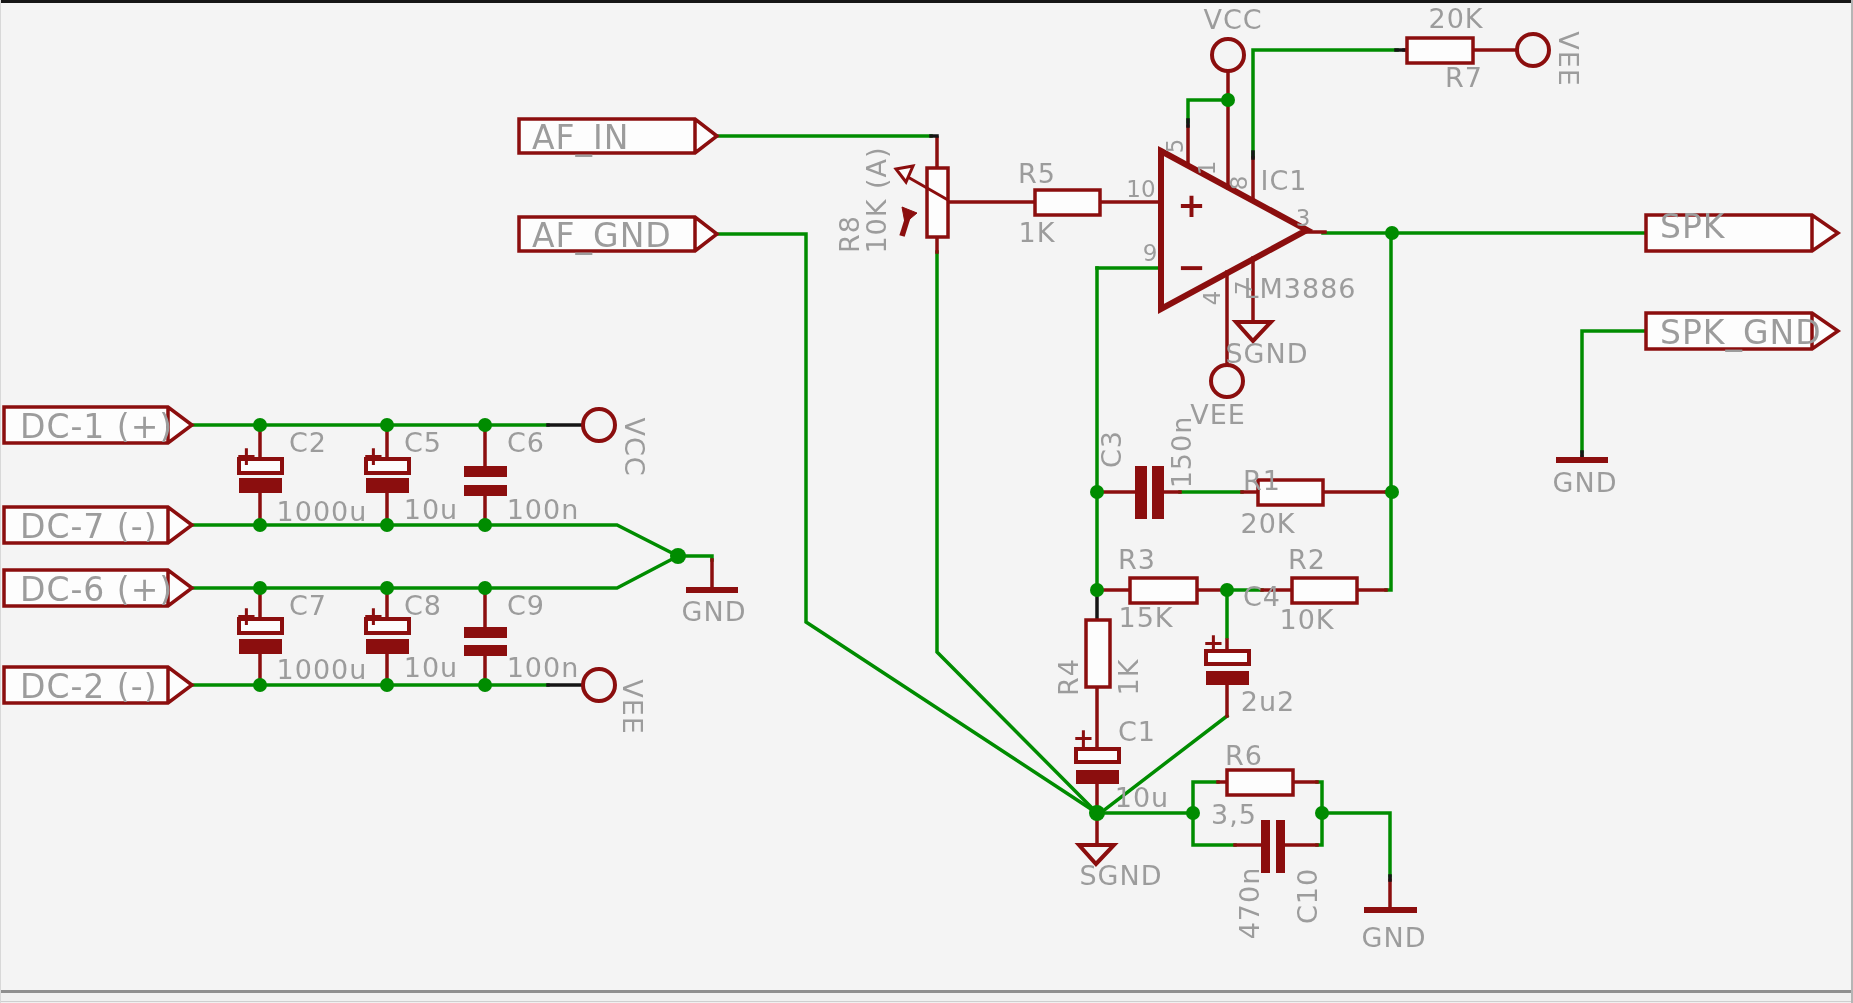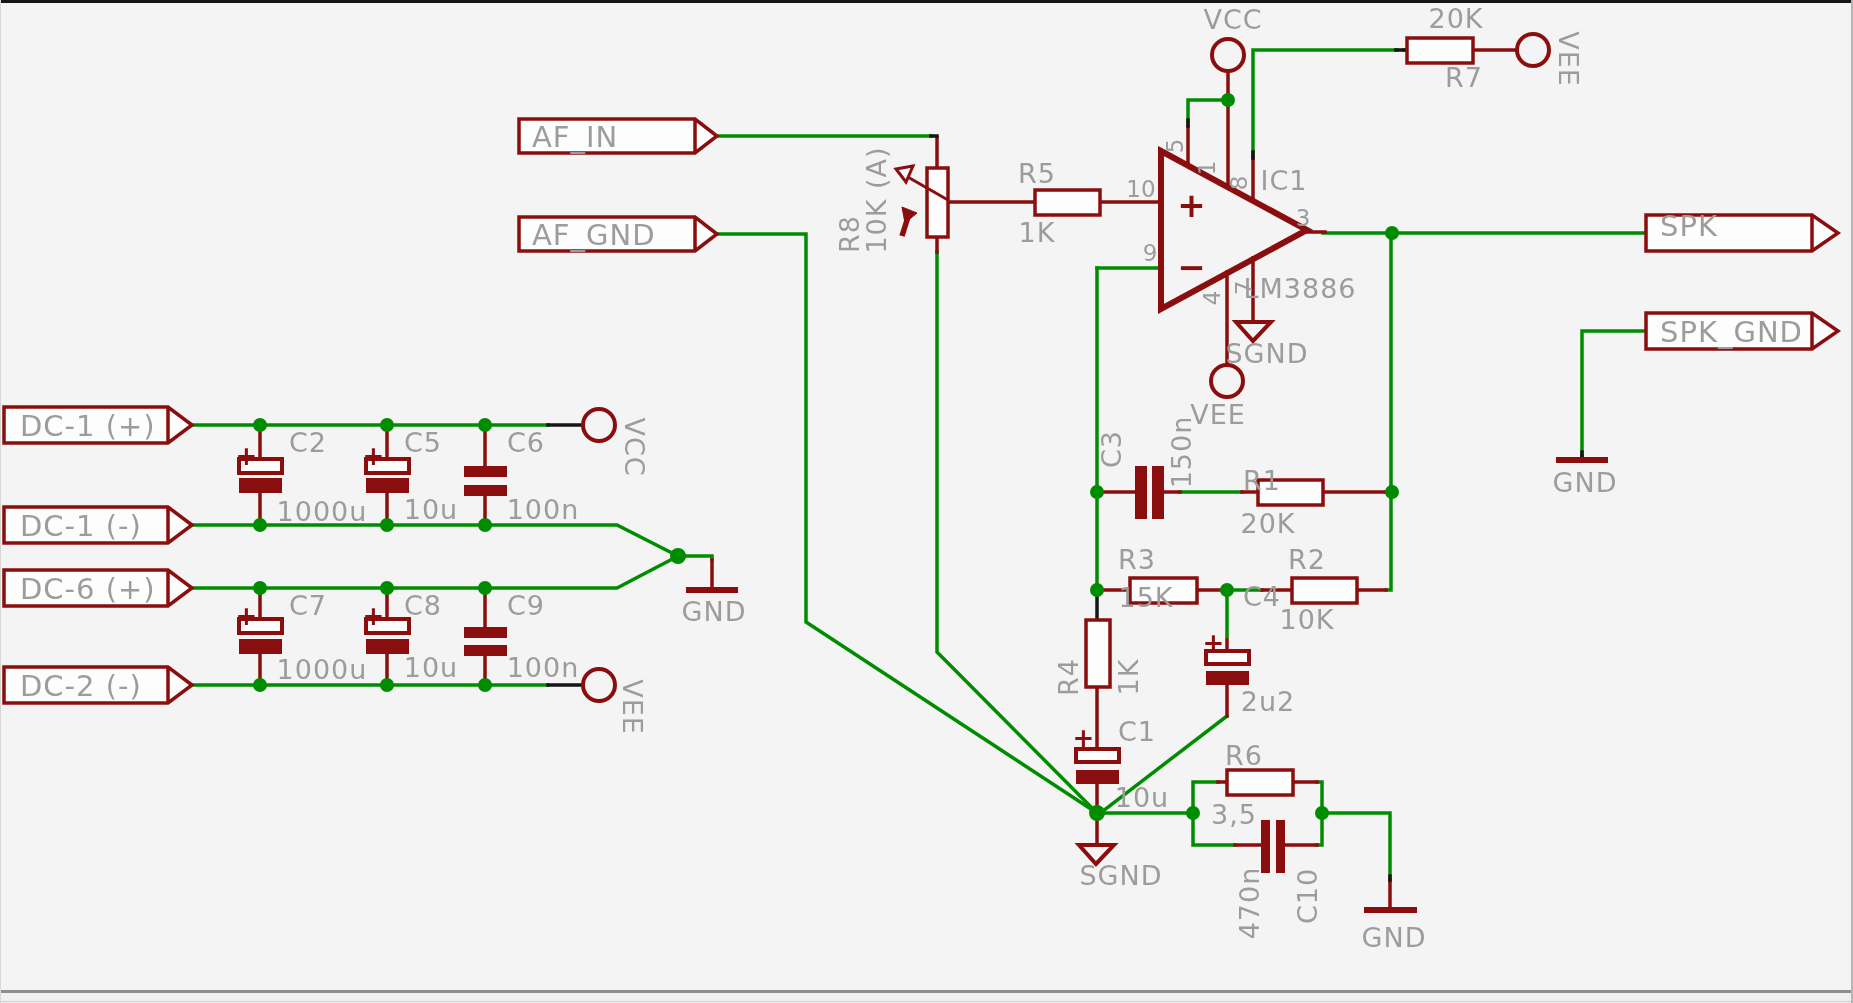--- a/index.html
+++ b/index.html
@@ -1,20 +1,20 @@
 <!DOCTYPE html>
 <html><head>
 <meta charset="utf-8">
 <style>
   html,body{margin:0;padding:0;background:#dcdcdc;font-family:"DejaVu Sans",sans-serif;}
   #canvas{position:relative;width:1853px;height:1003px;background:#f4f4f4;overflow:hidden;}
   #schemsvg{position:absolute;left:0;top:0;}
   .lbl{position:absolute;color:#9c9c9c;font-size:27px;letter-spacing:1px;white-space:nowrap;
        transform:translate(-50%,-50%);line-height:1;}
-  .fl{transform:translate(0,-50%);font-size:29px;}
+  .fl{transform:translate(0,-50%);font-size:33px;}
   .vu{transform:translate(-50%,-50%) rotate(-90deg);}
   .vd{transform:translate(-50%,-50%) rotate(90deg);}
   .pin{font-size:23px;letter-spacing:0;}
   .pm{color:#8b0e0e;font-size:34px;font-weight:bold;}
   .cplus{color:#8b0e0e;font-size:26px;font-weight:bold;}
   .frame{position:absolute;left:0;width:100%;}
   #topbar{top:0;height:3px;background:#161616;}
   #botrule{top:990px;height:3px;background:#8f8f8f;}
   #botstrip{top:993px;height:10px;background:#f0f0f0;}
   #botline{top:1001px;height:1px;background:#cfcfcf;}
@@ -171,21 +171,21 @@
         <circle cx="485" cy="588" r="7"></circle>
     <circle cx="260" cy="685" r="7"></circle>
         <circle cx="387" cy="685" r="7"></circle>
         <circle cx="485" cy="685" r="7"></circle>
   </g>
 </svg>
 
 <div class="lbl fl" style="left:532px;top:137px">AF_IN</div>
 <div class="lbl fl" style="left:532px;top:235px">AF_GND</div>
 <div class="lbl fl" style="left:20px;top:426px">DC-1 (+)</div>
-<div class="lbl fl" style="left:20px;top:526px">DC-1 (-)</div>
+<div class="lbl fl" style="left:20px;top:526px">DC-7 (-)</div>
 <div class="lbl fl" style="left:20px;top:589px">DC-6 (+)</div>
 <div class="lbl fl" style="left:20px;top:686px">DC-2 (-)</div>
 <div class="lbl fl" style="left:1660px;top:226px">SPK</div>
 <div class="lbl fl" style="left:1660px;top:332px">SPK_GND</div>
 
 <div class="lbl" style="left:1233px;top:19px">VCC</div>
 <div class="lbl vd" style="left:1568px;top:59px">VEE</div>
 <div class="lbl vd" style="left:634px;top:447px">VCC</div>
 <div class="lbl vd" style="left:632px;top:707px">VEE</div>
 <div class="lbl" style="left:1218px;top:414px">VEE</div>
@@ -208,21 +208,21 @@
 <div class="lbl pin vu" style="left:1212px;top:298px">4</div>
 <div class="lbl pin vu" style="left:1244px;top:288px">7</div>
 
 <div class="lbl" style="left:1037px;top:173px">R5</div>
 <div class="lbl" style="left:1037px;top:232px">1K</div>
 <div class="lbl" style="left:1456px;top:18px">20K</div>
 <div class="lbl" style="left:1464px;top:77px">R7</div>
 <div class="lbl" style="left:1262px;top:480px">R1</div>
 <div class="lbl" style="left:1268px;top:523px">20K</div>
 <div class="lbl" style="left:1137px;top:559px">R3</div>
-<div class="lbl" style="left:1146px;top:597px">15K</div>
+<div class="lbl" style="left:1146px;top:617px">15K</div>
 <div class="lbl" style="left:1307px;top:559px">R2</div>
 <div class="lbl" style="left:1307px;top:619px">10K</div>
 <div class="lbl" style="left:1244px;top:755px">R6</div>
 <div class="lbl" style="left:1234px;top:814px">3,5</div>
 <div class="lbl vu" style="left:1068px;top:677px">R4</div>
 <div class="lbl vu" style="left:1128px;top:677px">1K</div>
 <div class="lbl vu" style="left:849px;top:234px">R8</div>
 <div class="lbl vu" style="left:876px;top:200px">10K (A)</div>
 
 <div class="lbl" style="left:308px;top:442px">C2</div>

